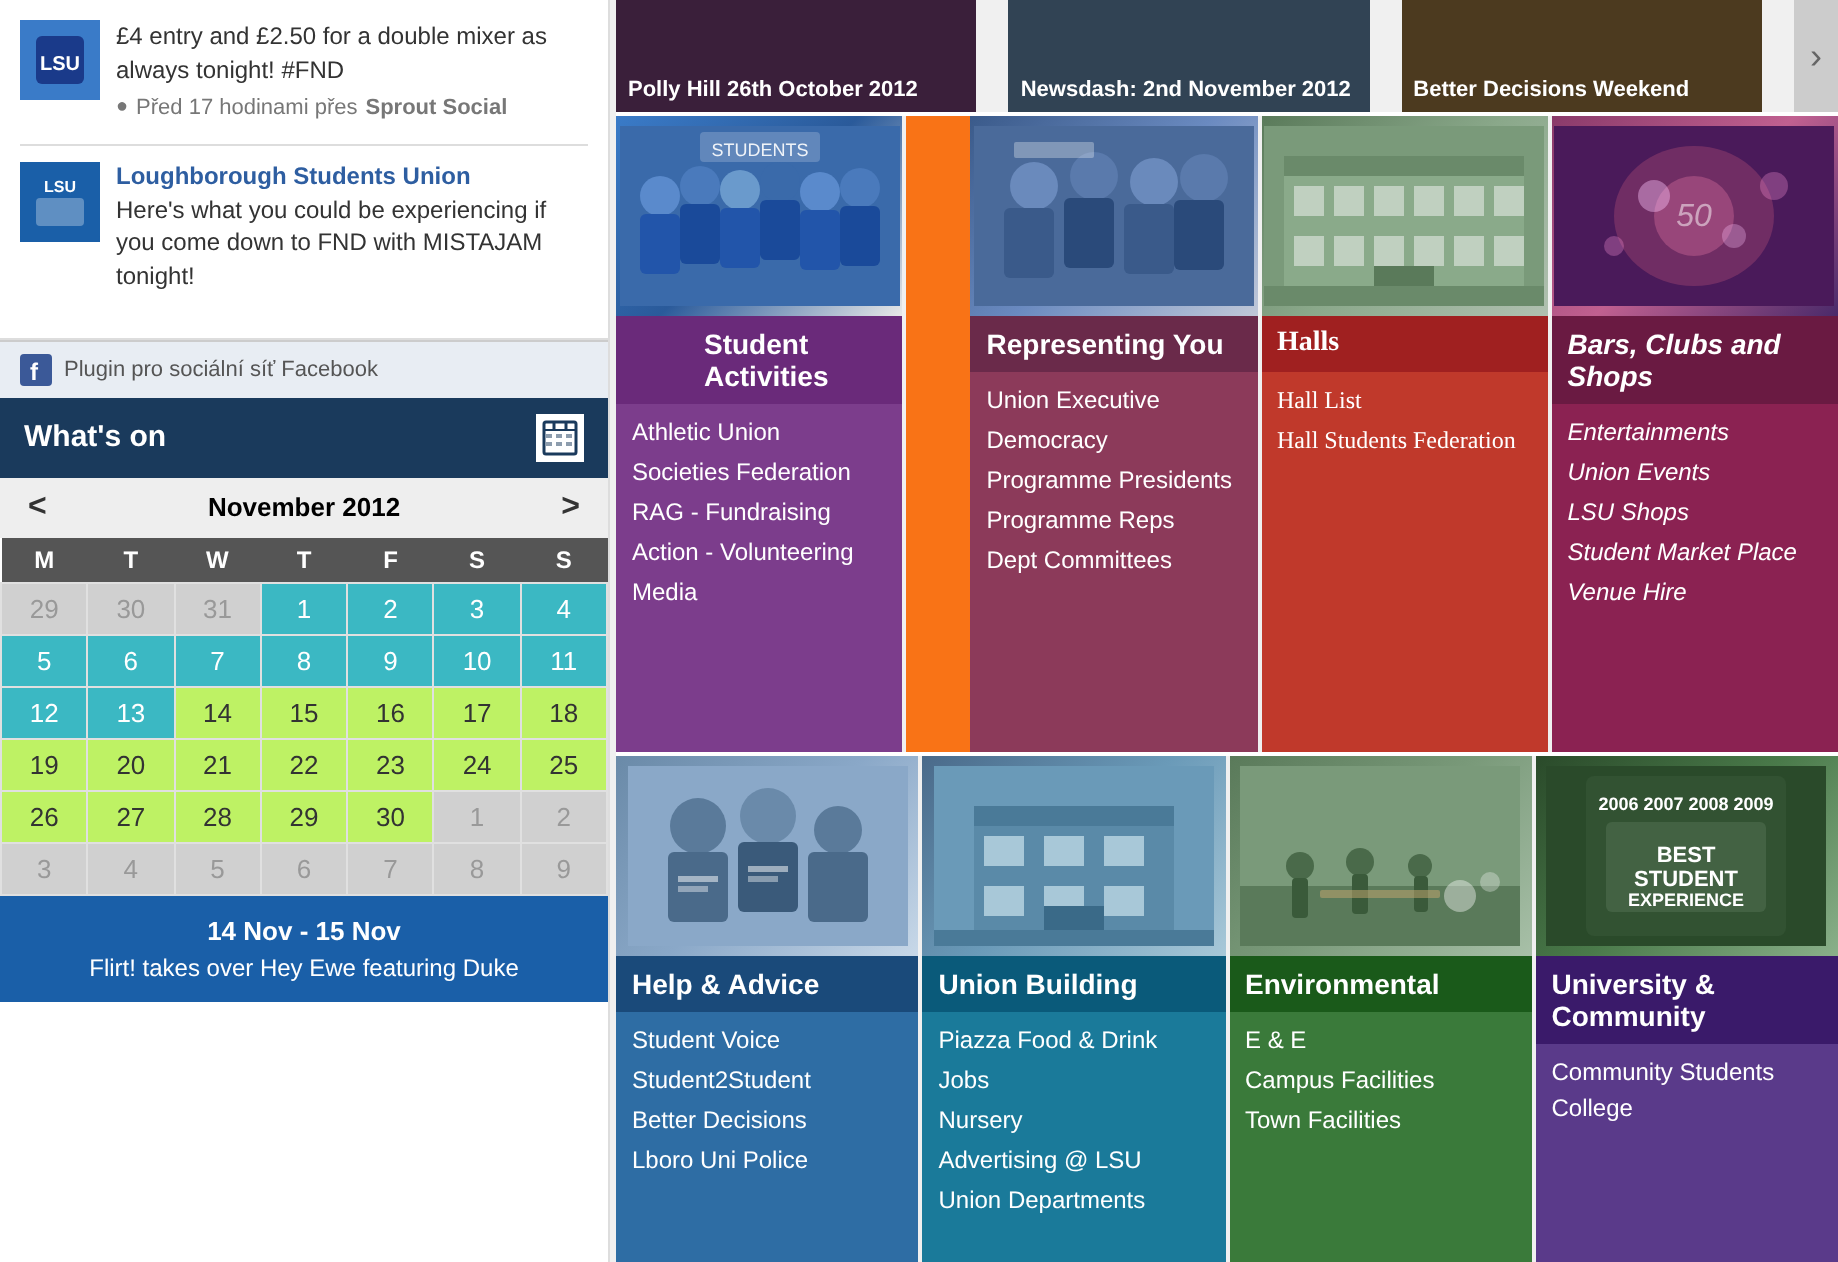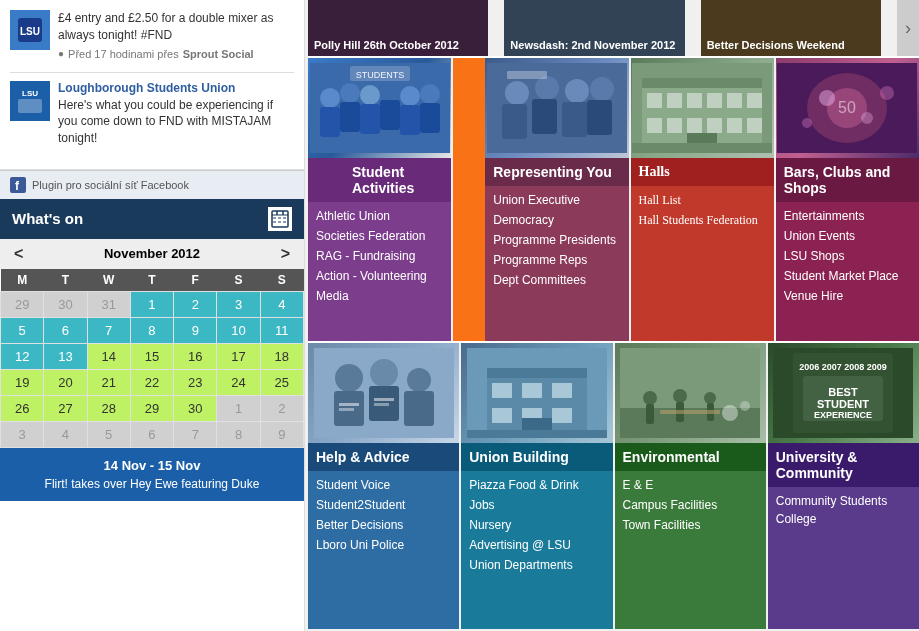--- a/index.html
+++ b/index.html
@@ -132,21 +132,21 @@
     .news-bg-1 { background: #6b3a6b; }
     .news-bg-2 { background: #5a7a9a; }
     .news-bg-3 { background: #8a6a3a; }
     .news-arrow {
       display: flex; align-items: center; justify-content: center;
       background: #ccc; width: 22px;
       font-size: 18px; color: #666; cursor: pointer;
     }
 
     
-    .tiles-top { display: flex; height: 285px; border-bottom: 2px solid #fff; }
+    .tiles-top { display: flex; height: 320px; border-bottom: 2px solid #fff; }
     .tiles-bottom { display: flex; height: 286px; }
 
     .tile {
       flex: 1;
       display: flex; flex-direction: column;
       margin-right: 2px;
       overflow: hidden;
     }
     .tile:last-child { margin-right: 0; }
 
@@ -185,21 +185,21 @@
       line-height: 1.5;
     }
 
     
     .t1 { background: #7c3d8c; }
     
     .t2 { background: #f97316; padding-left: 32px; }
     
     .t3 { background: #c0392b; font-family: Liberation Serif, serif; }
     
-    .t4 { background: #8b2252; }
+    .t4 { background: #8b2252; font-style: italic; }
     
     .t5 { background: #2e6da4; }
     
     .t6 { background: #1a7a9a; }
     
     .t7 { background: #3a7a3a; }
     
     .t8 { background: #5a3a8a; }
 
     .tile-img-placeholder {

